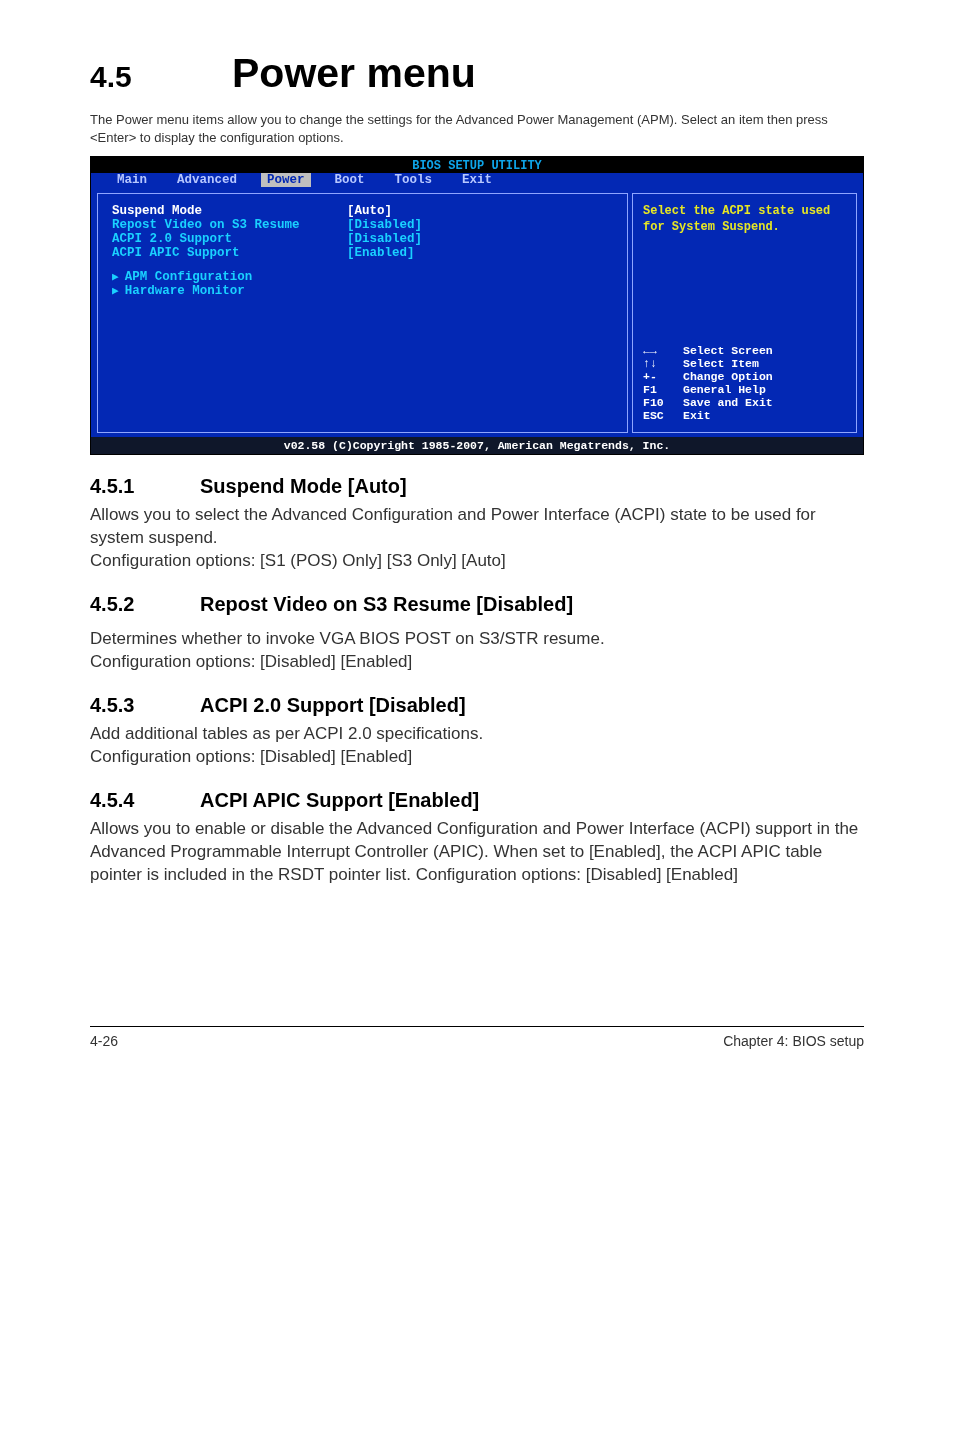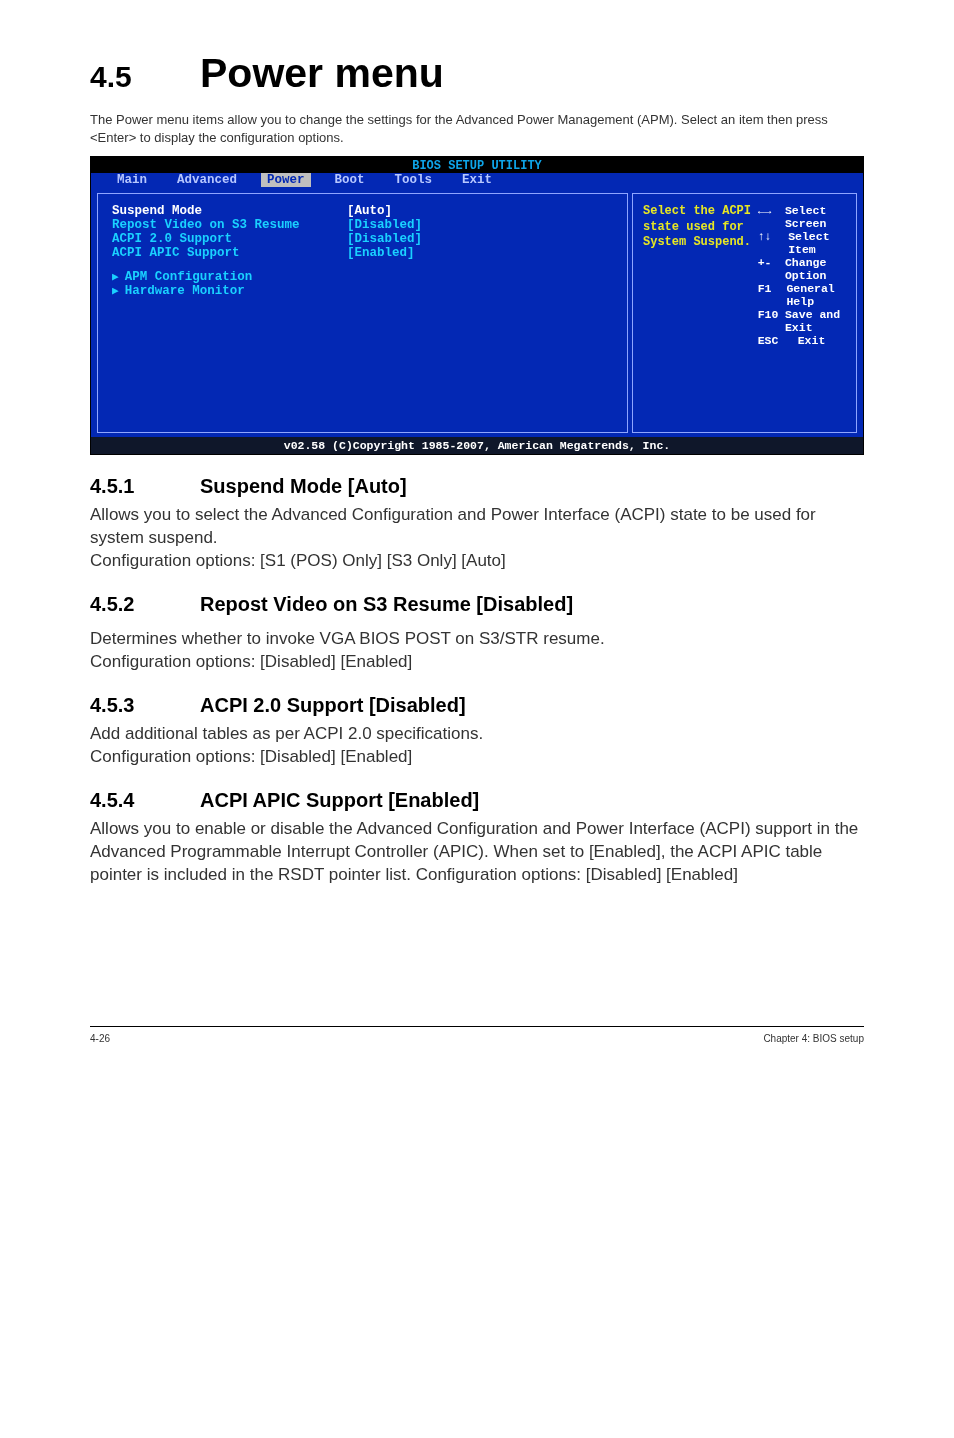--- a/index.html
+++ b/index.html
@@ -12,20 +12,21 @@
   }
   .page {
     padding: 50px 90px 30px 90px;
     box-sizing: border-box;
     width: 954px;
   }
   .title-row {
     display: flex;
     align-items: baseline;
     margin-bottom: 14px;
+    gap: 32px;
   }
   .title-num {
     font-size: 30px;
     font-weight: 900;
     width: 110px;
     letter-spacing: 0px;
   }
   .title-text {
     font-size: 41px;
     font-weight: 900;
@@ -84,21 +85,21 @@
     min-height: 220px;
     box-sizing: border-box;
   }
   .bios-right {
     width: 225px;
     border: 1px solid #8fa5ff;
     margin: 4px 6px 4px 2px;
     padding: 10px 10px;
     box-sizing: border-box;
     display: flex;
-    flex-direction: row;
+    flex-direction: column;
     justify-content: space-between;
     min-height: 240px;
   }
   .bios-row {
     display: flex;
   }
   .bios-key {
     color: #1ad1ff;
     width: 235px;
   }
@@ -164,21 +165,21 @@
     color: #333;
   }
 
   
   .page-footer {
     border-top: 1px solid #000;
     margin-top: 140px;
     padding-top: 6px;
     display: flex;
     justify-content: space-between;
-    font-size: 10px;
+    font-size: 14px;
     color: #333;
   }
 </style>
 </head>
 <body>
 
 <div class="page">
 
   <div class="title-row">
     <div class="title-num">4.5</div>

